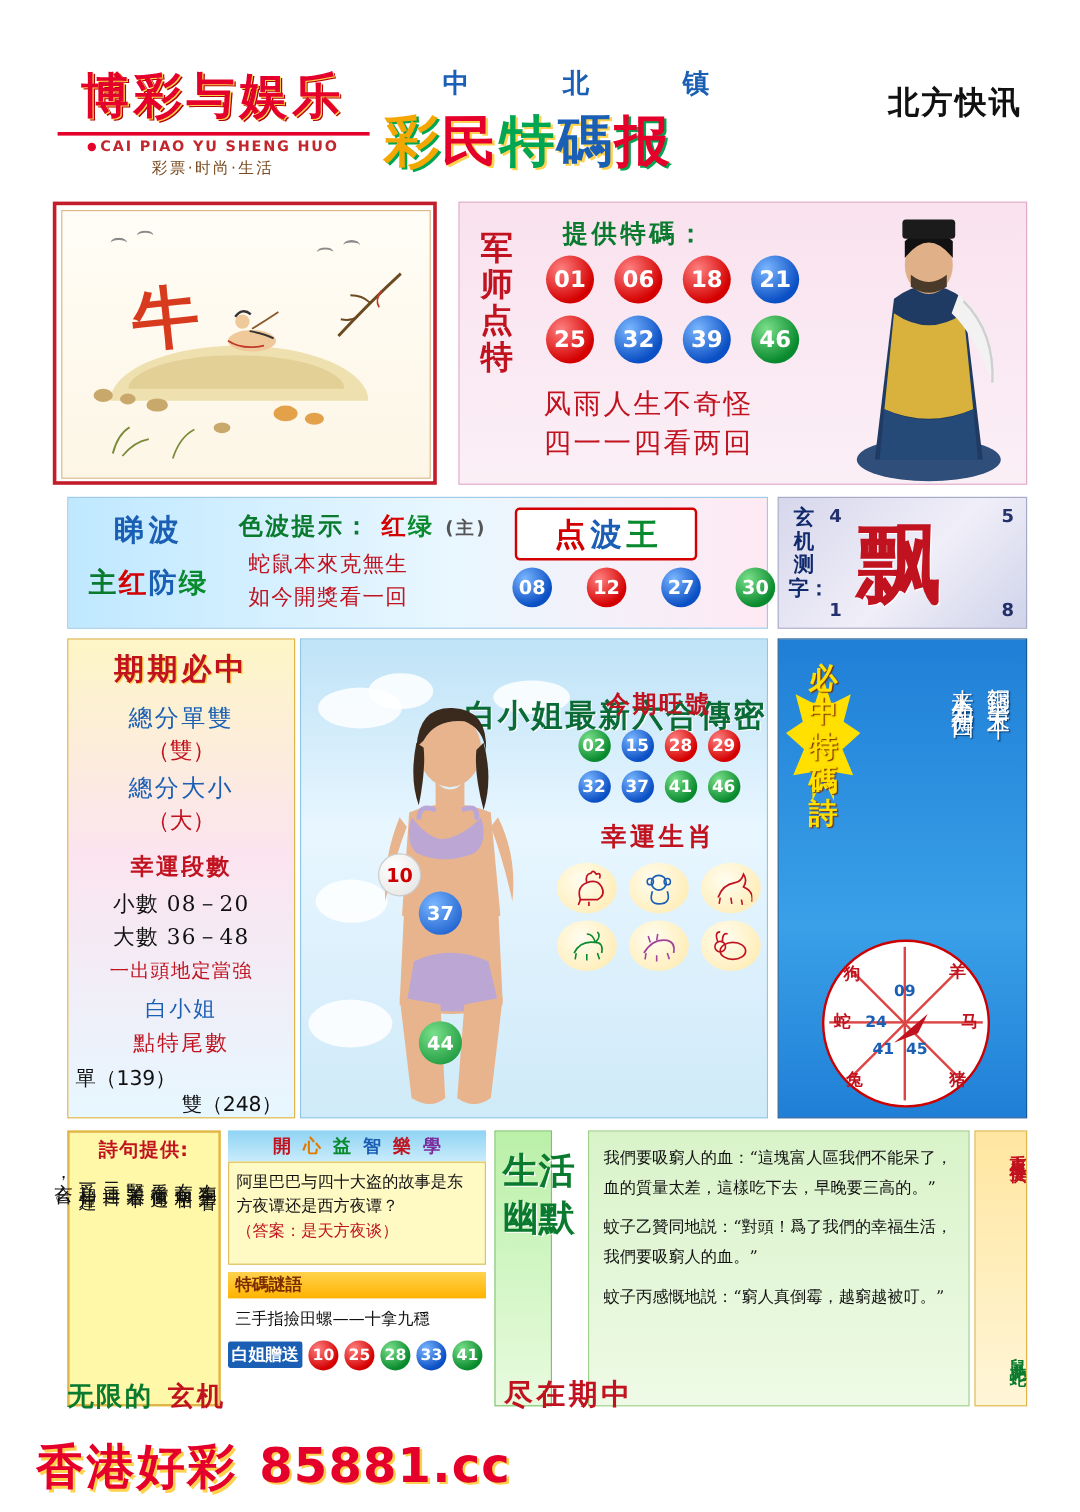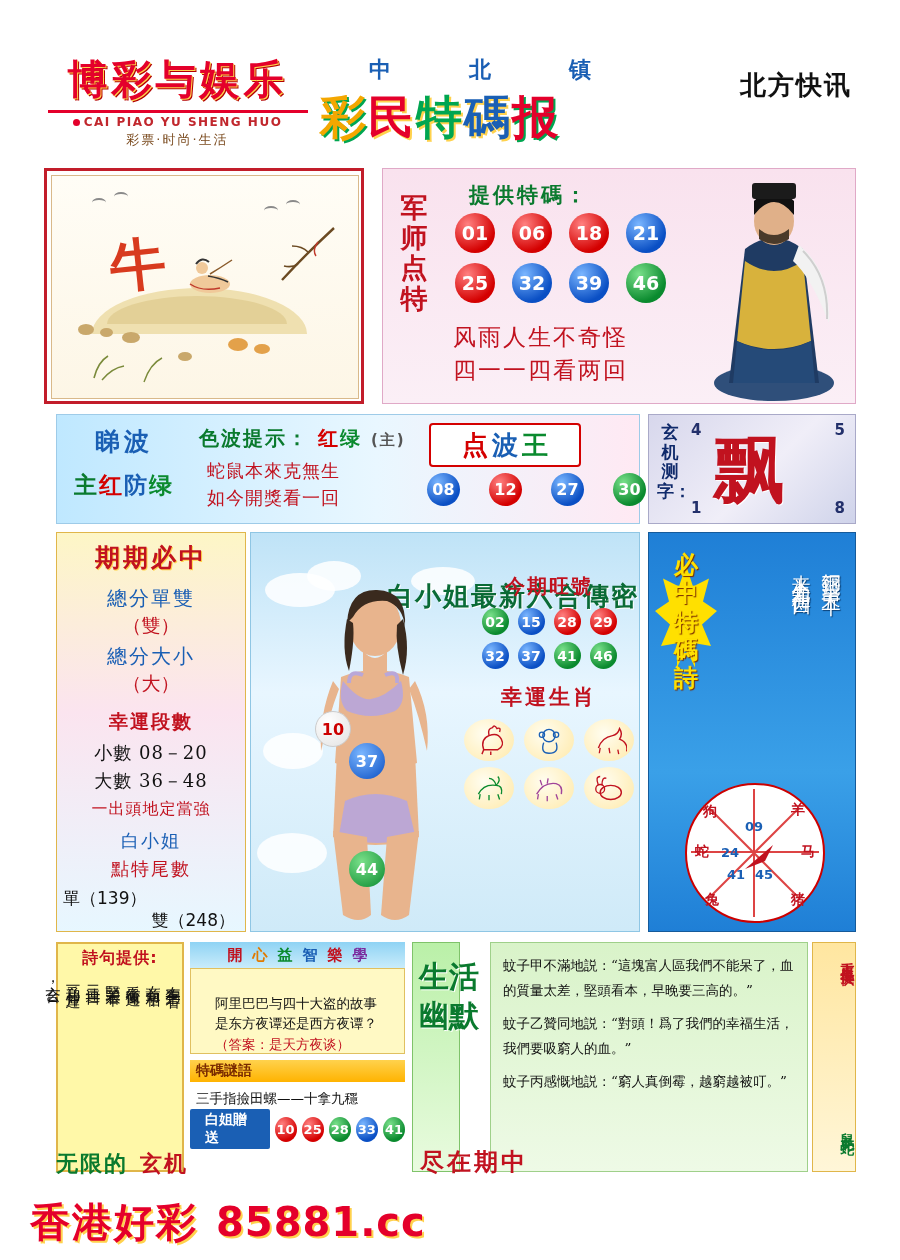--- a/index.html
+++ b/index.html
@@ -140,27 +140,27 @@
   .sj-box{left:56px;top:942px;width:128px;height:230px;background:#fff8a8;border:2px solid #e0b64a;}
   .sj-title{position:absolute;left:0;top:4px;width:100%;text-align:center;font-size:16px;font-weight:bold;color:#c1121f;letter-spacing:1px;}
   .sj-cols{position:absolute;left:4px;top:30px;width:120px;height:190px;display:flex;flex-direction:row-reverse;gap:1px;}
   .sj-col{writing-mode:vertical-rl;font-size:15px;color:#111;font-family:"DejaVu Serif",serif;letter-spacing:2px;}
 
   .ab-box{left:190px;top:942px;width:215px;height:230px;background:#fff;}
   .ab-head{position:absolute;left:0;top:0;width:215px;height:26px;background:linear-gradient(#8fd3f4,#c9ecfb);
            display:flex;align-items:center;justify-content:center;gap:10px;}
   .ab-head span{font-size:15px;font-weight:bold;}
   .ab-body{position:absolute;left:0;top:26px;width:215px;height:86px;background:#fff9c4;border:1px solid #e0c060;
-           padding:24px;box-sizing:border-box;font-size:13.5px;color:#111;line-height:1.5;}
+           padding:6px;box-sizing:border-box;font-size:13.5px;color:#111;line-height:1.5;}
   .ab-ans{color:#c1121f;}
   .ab-head2{position:absolute;left:0;top:118px;width:215px;height:22px;background:linear-gradient(#ffd24d,#ffb300);
             display:flex;align-items:center;padding-left:6px;box-sizing:border-box;font-size:14px;font-weight:bold;color:#7a2b00;}
   .ab-riddle{position:absolute;left:0;top:144px;width:215px;font-size:13.5px;color:#111;padding:4px 6px;box-sizing:border-box;}
   .ab-bx{position:absolute;left:0;top:172px;width:215px;height:30px;display:flex;align-items:center;gap:5px;}
-  .ab-bx .lbl{font-size:14px;font-weight:bold;color:#fff;background:#1a5fb4;padding:2px 15px;border-radius:2px;}
+  .ab-bx .lbl{font-size:14px;font-weight:bold;color:#fff;background:#1a5fb4;padding:2px 3px;border-radius:2px;}
   .ab-bx .ball{width:25px;height:25px;font-size:13px;}
 
   .sh-box{left:412px;top:942px;width:48px;height:230px;background:linear-gradient(#baf0a8,#e9fbdf);border:1px solid #7fc36a;}
   .sh-text{position:absolute;left:0;top:14px;width:72px;text-align:center;font-size:30px;font-weight:bold;color:#0a7a2e;line-height:1.3;
            font-family:"DejaVu Serif",serif;text-shadow:1px 1px 0 #fff;}
 
   .joke-box{left:490px;top:942px;width:318px;height:230px;background:linear-gradient(#d9f3c9,#eefae6);border:1px solid #9fd08a;
             padding:10px 12px;box-sizing:border-box;font-size:13.5px;color:#111;line-height:1.85;font-family:"DejaVu Serif",serif;}
   .joke-box p{margin:0 0 8px 0;text-indent:0;}
 
@@ -496,21 +496,21 @@
       <span class="ball blue">33</span>
       <span class="ball green">41</span>
     </div>
   </div>
 
   <div class="box sh-box">
     <div class="sh-text">生活幽默</div>
   </div>
 
   <div class="box joke-box">
-    <p>蚊子甲不滿地説：“這塊富人區我們不能呆了，血的質量太差，堅頭看本，早晚要三高的。”</p>
+    <p>我們要吸窮人的血：“這塊富人區我們不能呆了，血的質量太差，這樣吃下去，早晚要三高的。”</p>
     <p>蚊子乙贊同地説：“對頭！爲了我們的幸福生活，我們要吸窮人的血。”</p>
     <p>蚊子丙感慨地説：“窮人真倒霉，越窮越被叮。”</p>
   </div>
 
   <div class="box zd-box">
     <div class="zd-text">重点生肖提供：</div>
     <div class="zd-ani">鼠 龙 蛇</div>
   </div>
 
   <div class="foot-strip">

